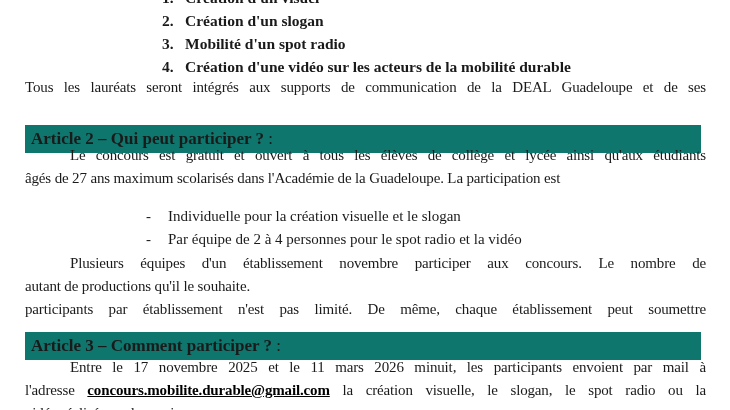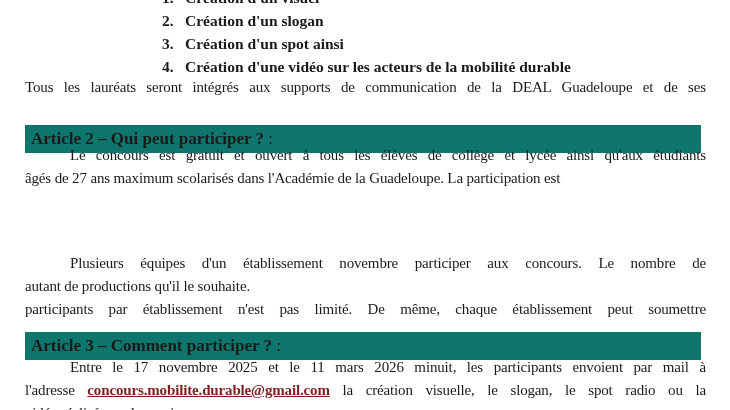--- a/index.html
+++ b/index.html
@@ -45,56 +45,64 @@
     white-space:nowrap;
   }
   .band .title { font-weight:bold; }
   .band .suffix { font-weight:normal; }
   .bullet-list { left:146px; }
   .bullet-row { height:23px; line-height:23px; white-space:nowrap; }
   .dash { display:inline-block; width:22px; }
   .email {
     font-weight:bold;
     text-decoration:underline;
-    color:#7f1d1d;
+    color:#000000;
   }
 </style>
 </head>
 <body>
 
 <div class="page">
 
   <div class="abs num-list">
     <div class="num-row">
       <span class="num">1.</span><span>Création d'un visuel</span>
     </div>
     <div class="num-row">
       <span class="num">2.</span><span>Création d'un slogan</span>
     </div>
     <div class="num-row">
-      <span class="num">3.</span><span>Création d'un spot ainsi</span>
+      <span class="num">3.</span><span>Mobilité d'un spot radio</span>
     </div>
     <div class="num-row">
       <span class="num">4.</span><span>Création d'une vidéo sur les acteurs de la mobilité durable</span>
     </div>
   </div>
 
   <div class="abs para" style="top:76px;">
     <div class="line jline">Tous les lauréats seront intégrés aux supports de communication de la DEAL Guadeloupe et de ses</div>
   </div>
 
   <div class="abs band" style="top:125px;">
     <span class="title">Article 2 – Qui peut participer ?</span><span class="suffix"> :</span>
   </div>
 
   <div class="abs para" style="top:144px;">
     <div class="line jline indent">Le concours est gratuit et ouvert à tous les élèves de collège et lycée ainsi qu'aux étudiants</div>
     <div class="line">âgés de 27 ans maximum scolarisés dans l'Académie de la Guadeloupe. La participation est</div>
   </div>
 
+  <div class="abs bullet-list" style="top:205px;">
+    <div class="bullet-row">
+      <span class="dash">-</span><span>Individuelle pour la création visuelle et le slogan</span>
+    </div>
+    <div class="bullet-row">
+      <span class="dash">-</span><span>Par équipe de 2 à 4 personnes pour le spot radio et la vidéo</span>
+    </div>
+  </div>
 
   <div class="abs para" style="top:252px;">
     <div class="line jline indent">Plusieurs équipes d'un établissement novembre participer aux concours. Le nombre de</div>
     <div class="line">autant de productions qu'il le souhaite.</div>
     <div class="line jline">participants par établissement n'est pas limité. De même, chaque établissement peut soumettre</div>
   </div>
 
   <div class="abs band" style="top:332px;">
     <span class="title">Article 3 – Comment participer ?</span><span class="suffix"> :</span>
   </div>

